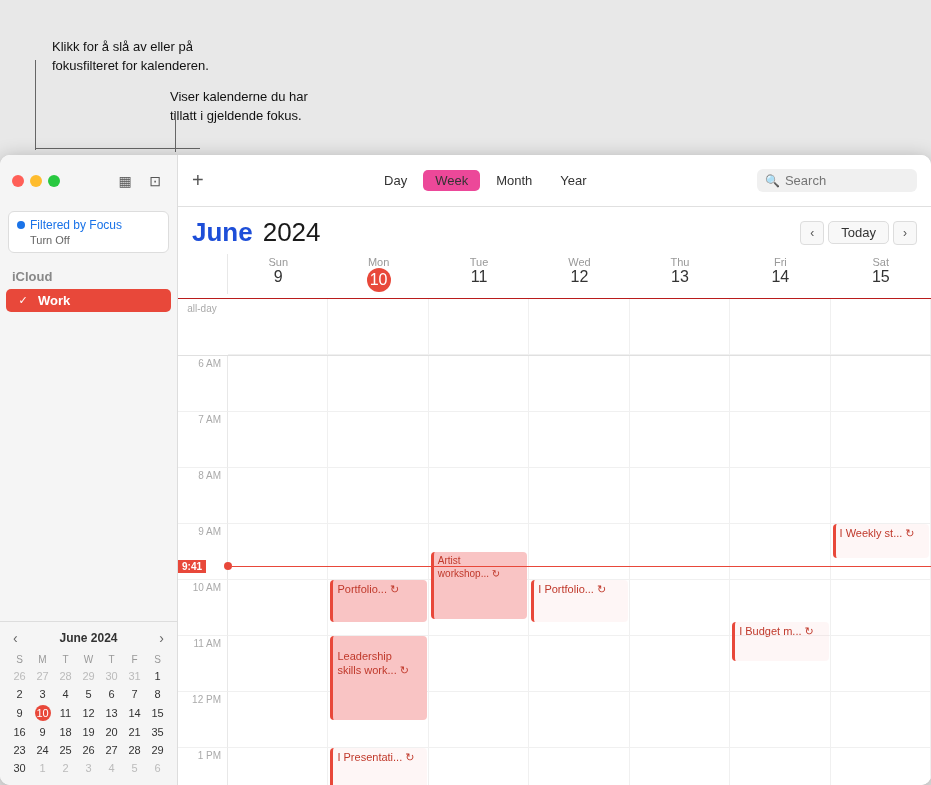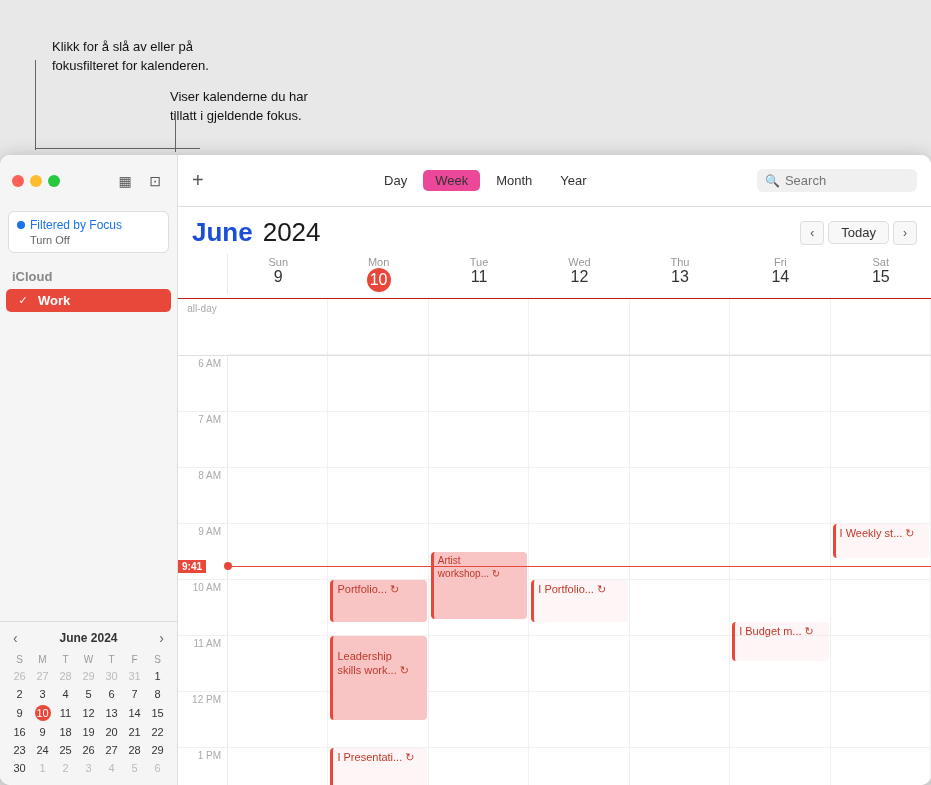--- a/index.html
+++ b/index.html
@@ -517,21 +517,21 @@
               <td>14</td>
               <td>15</td>
             </tr>
             <tr>
               <td>16</td>
               <td>9</td>
               <td>18</td>
               <td>19</td>
               <td>20</td>
               <td>21</td>
-              <td>22</td>
+              <td>35</td>
             </tr>
             <tr>
               <td>23</td>
               <td>24</td>
               <td>25</td>
               <td>26</td>
               <td>27</td>
               <td>28</td>
               <td>29</td>
             </tr>

